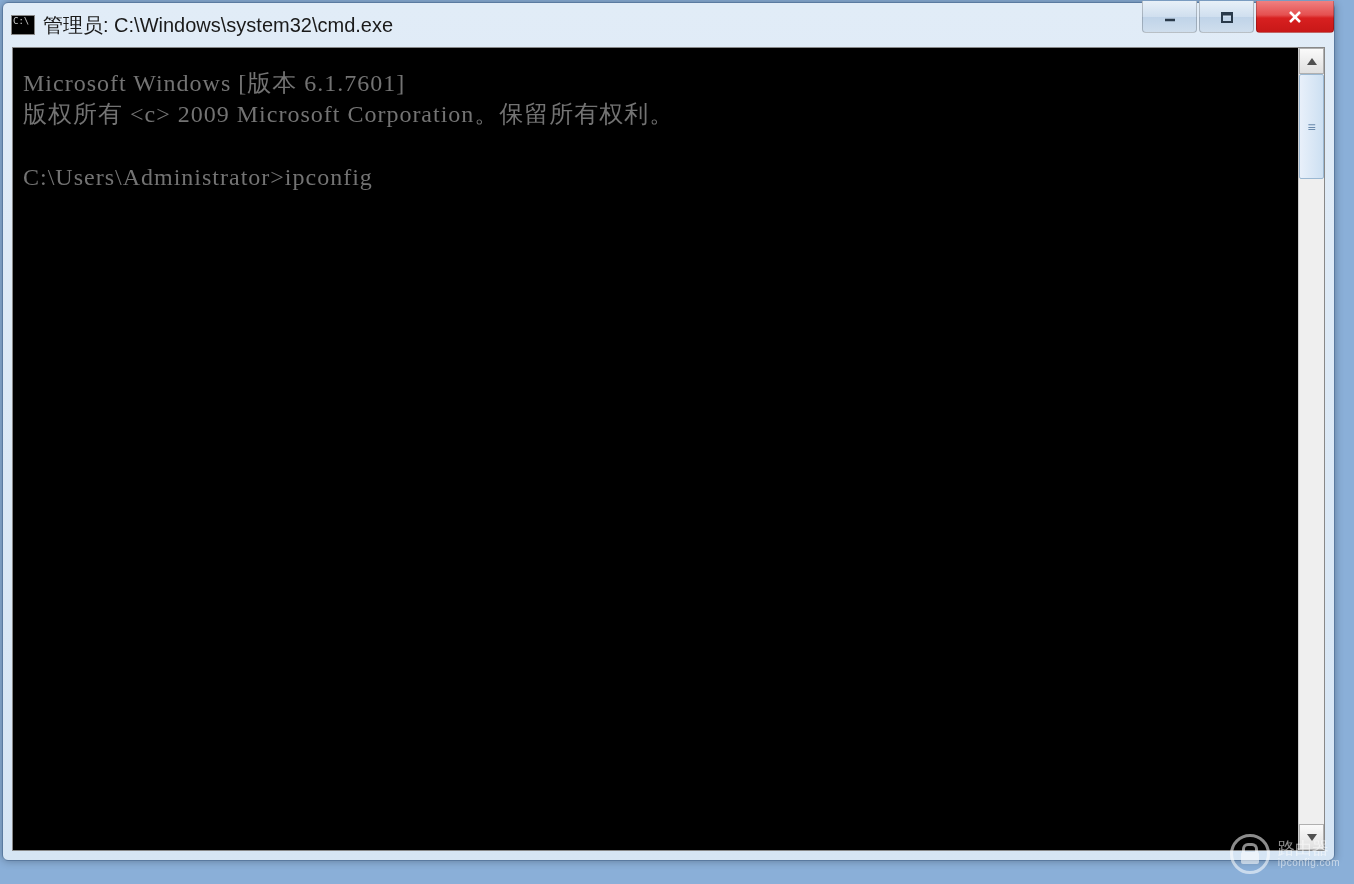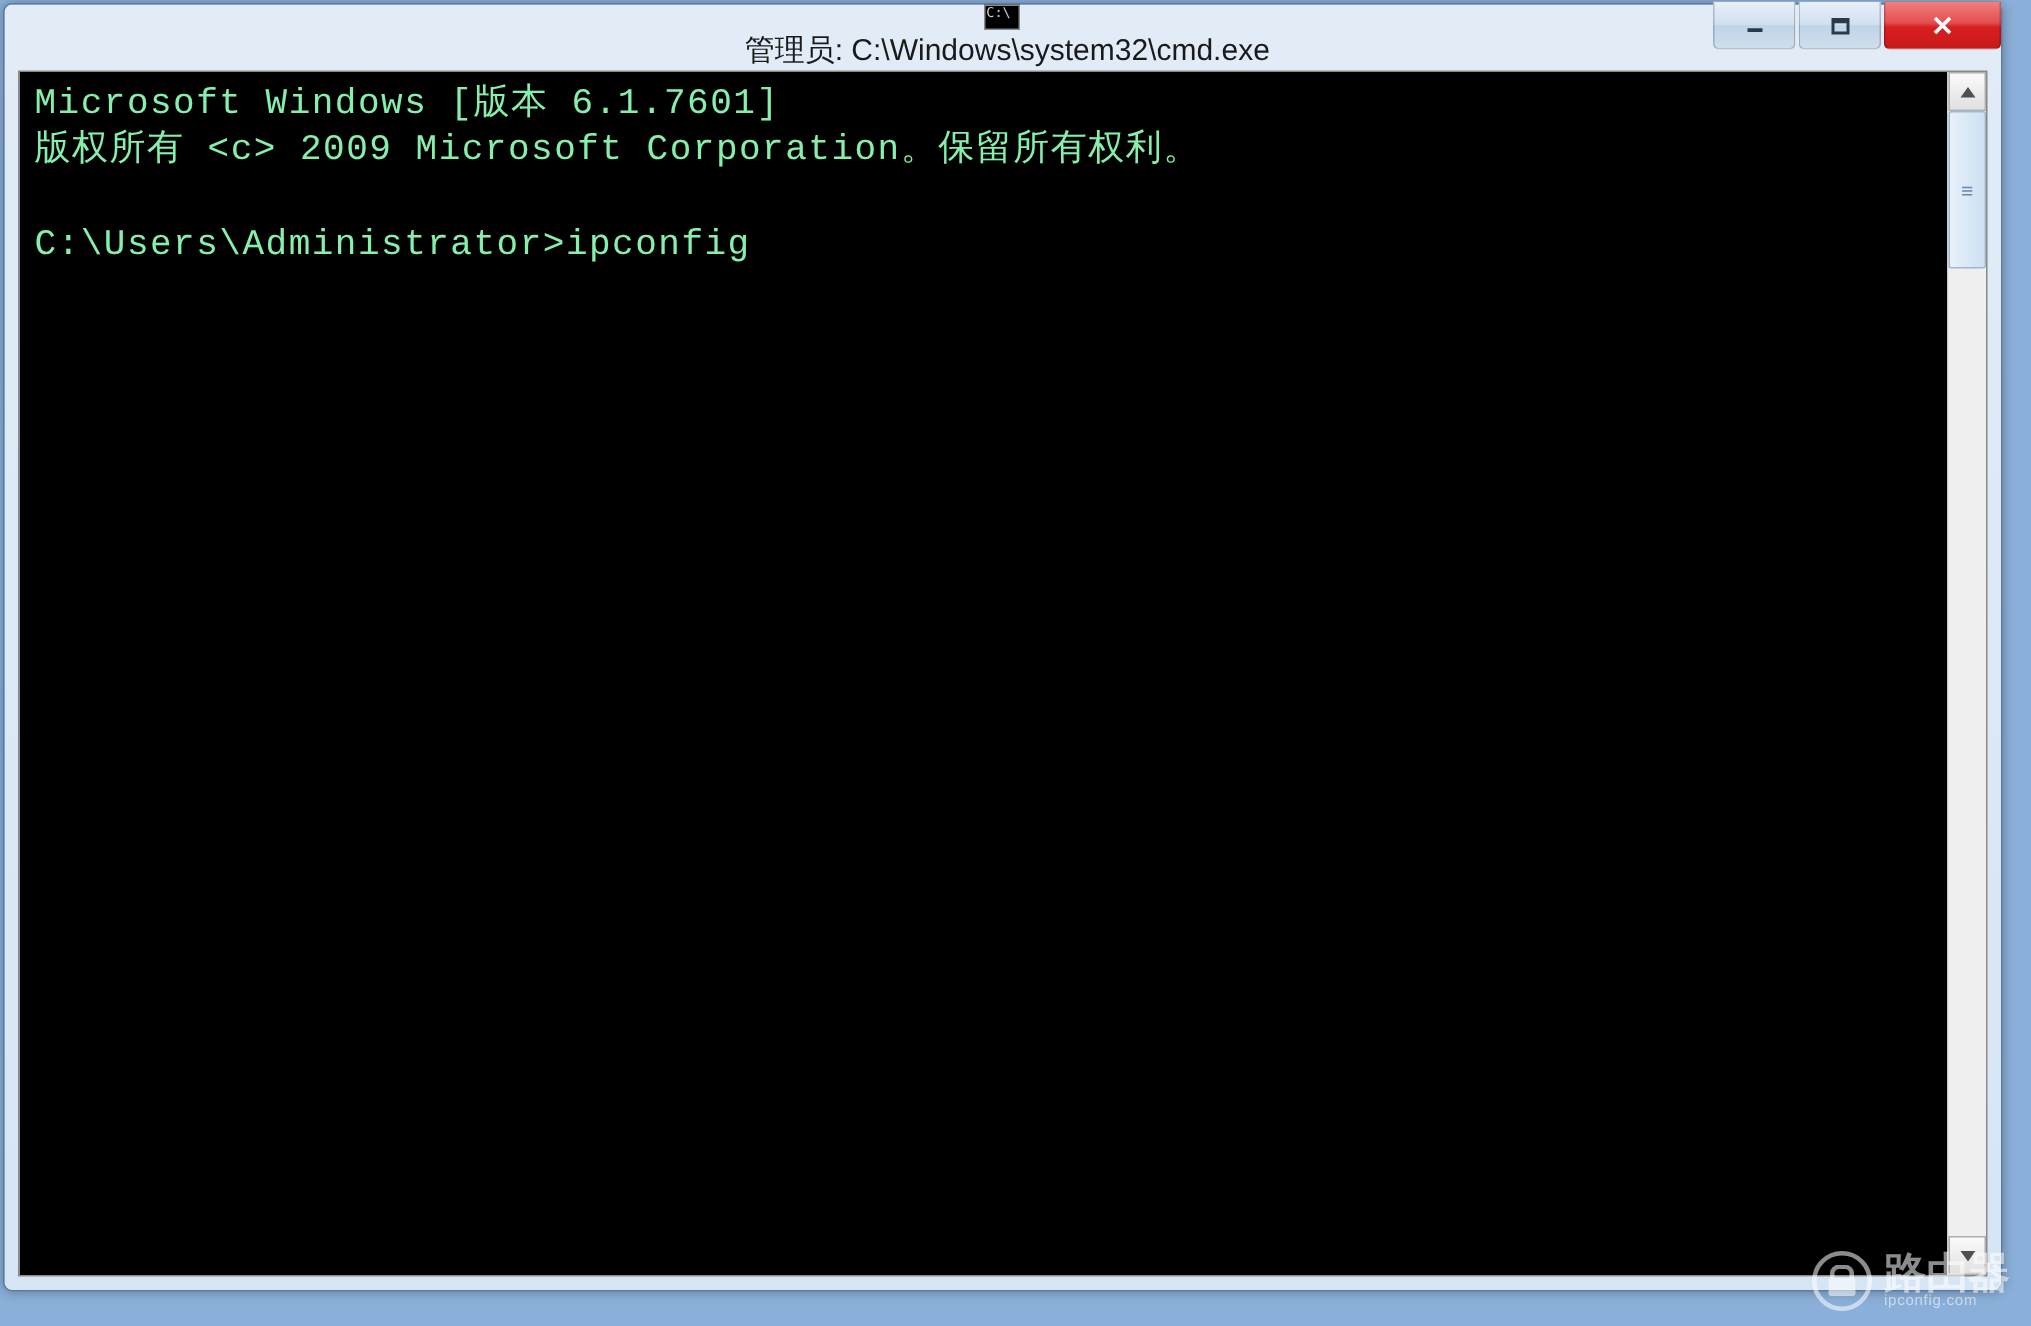--- a/index.html
+++ b/index.html
@@ -26,21 +26,20 @@
       box-shadow: 0 0 8px rgba(0,0,0,0.3);
       display: flex;
       flex-direction: column;
     }
     .titlebar {
       height: 44px;
       display: flex;
       align-items: center;
       padding: 0 2px 0 8px;
       position: relative;
-      flex-direction: column;
     }
     .app-icon {
       width: 24px;
       height: 20px;
       background: #000;
       border: 1px solid #888;
       margin-right: 8px;
       position: relative;
       display: flex;
       align-items: center;
@@ -98,25 +97,25 @@
       flex: 1;
       margin: 0 9px 9px 9px;
       background: #f0f0f0;
       display: flex;
       border: 1px solid #888;
       overflow: hidden;
     }
     .console {
       flex: 1;
       background: #000;
-      padding: 6px 10px;
-      font-family: Liberation Mono, monospace;
+      padding: 20px 10px;
+      font-family: Liberation Serif, serif;
       font-size: 24px;
       line-height: 1.3;
-      color: #86efac;
+      color: #737373;
       white-space: pre;
       letter-spacing: 1px;
       overflow: hidden;
     }
     .scrollbar-vert {
       width: 26px;
       background: #efefef;
       display: flex;
       flex-direction: column;
       border-left: 1px solid #ccc;
@@ -207,22 +206,22 @@
       border-radius: 2px;
       position: absolute;
       bottom: 7px;
     }
     .watermark-text {
       display: flex;
       flex-direction: column;
       line-height: 1.05;
     }
     .watermark-text .wm-main {
-      font-size: 28px;
-      font-weight: bold;
+      font-size: 17px;
+      font-weight: normal;
     }
     .watermark-text .wm-sub {
       font-size: 10px;
       letter-spacing: 0.5px;
     }
   </style>
 </head>
 <body>
 
 <div class="window">

